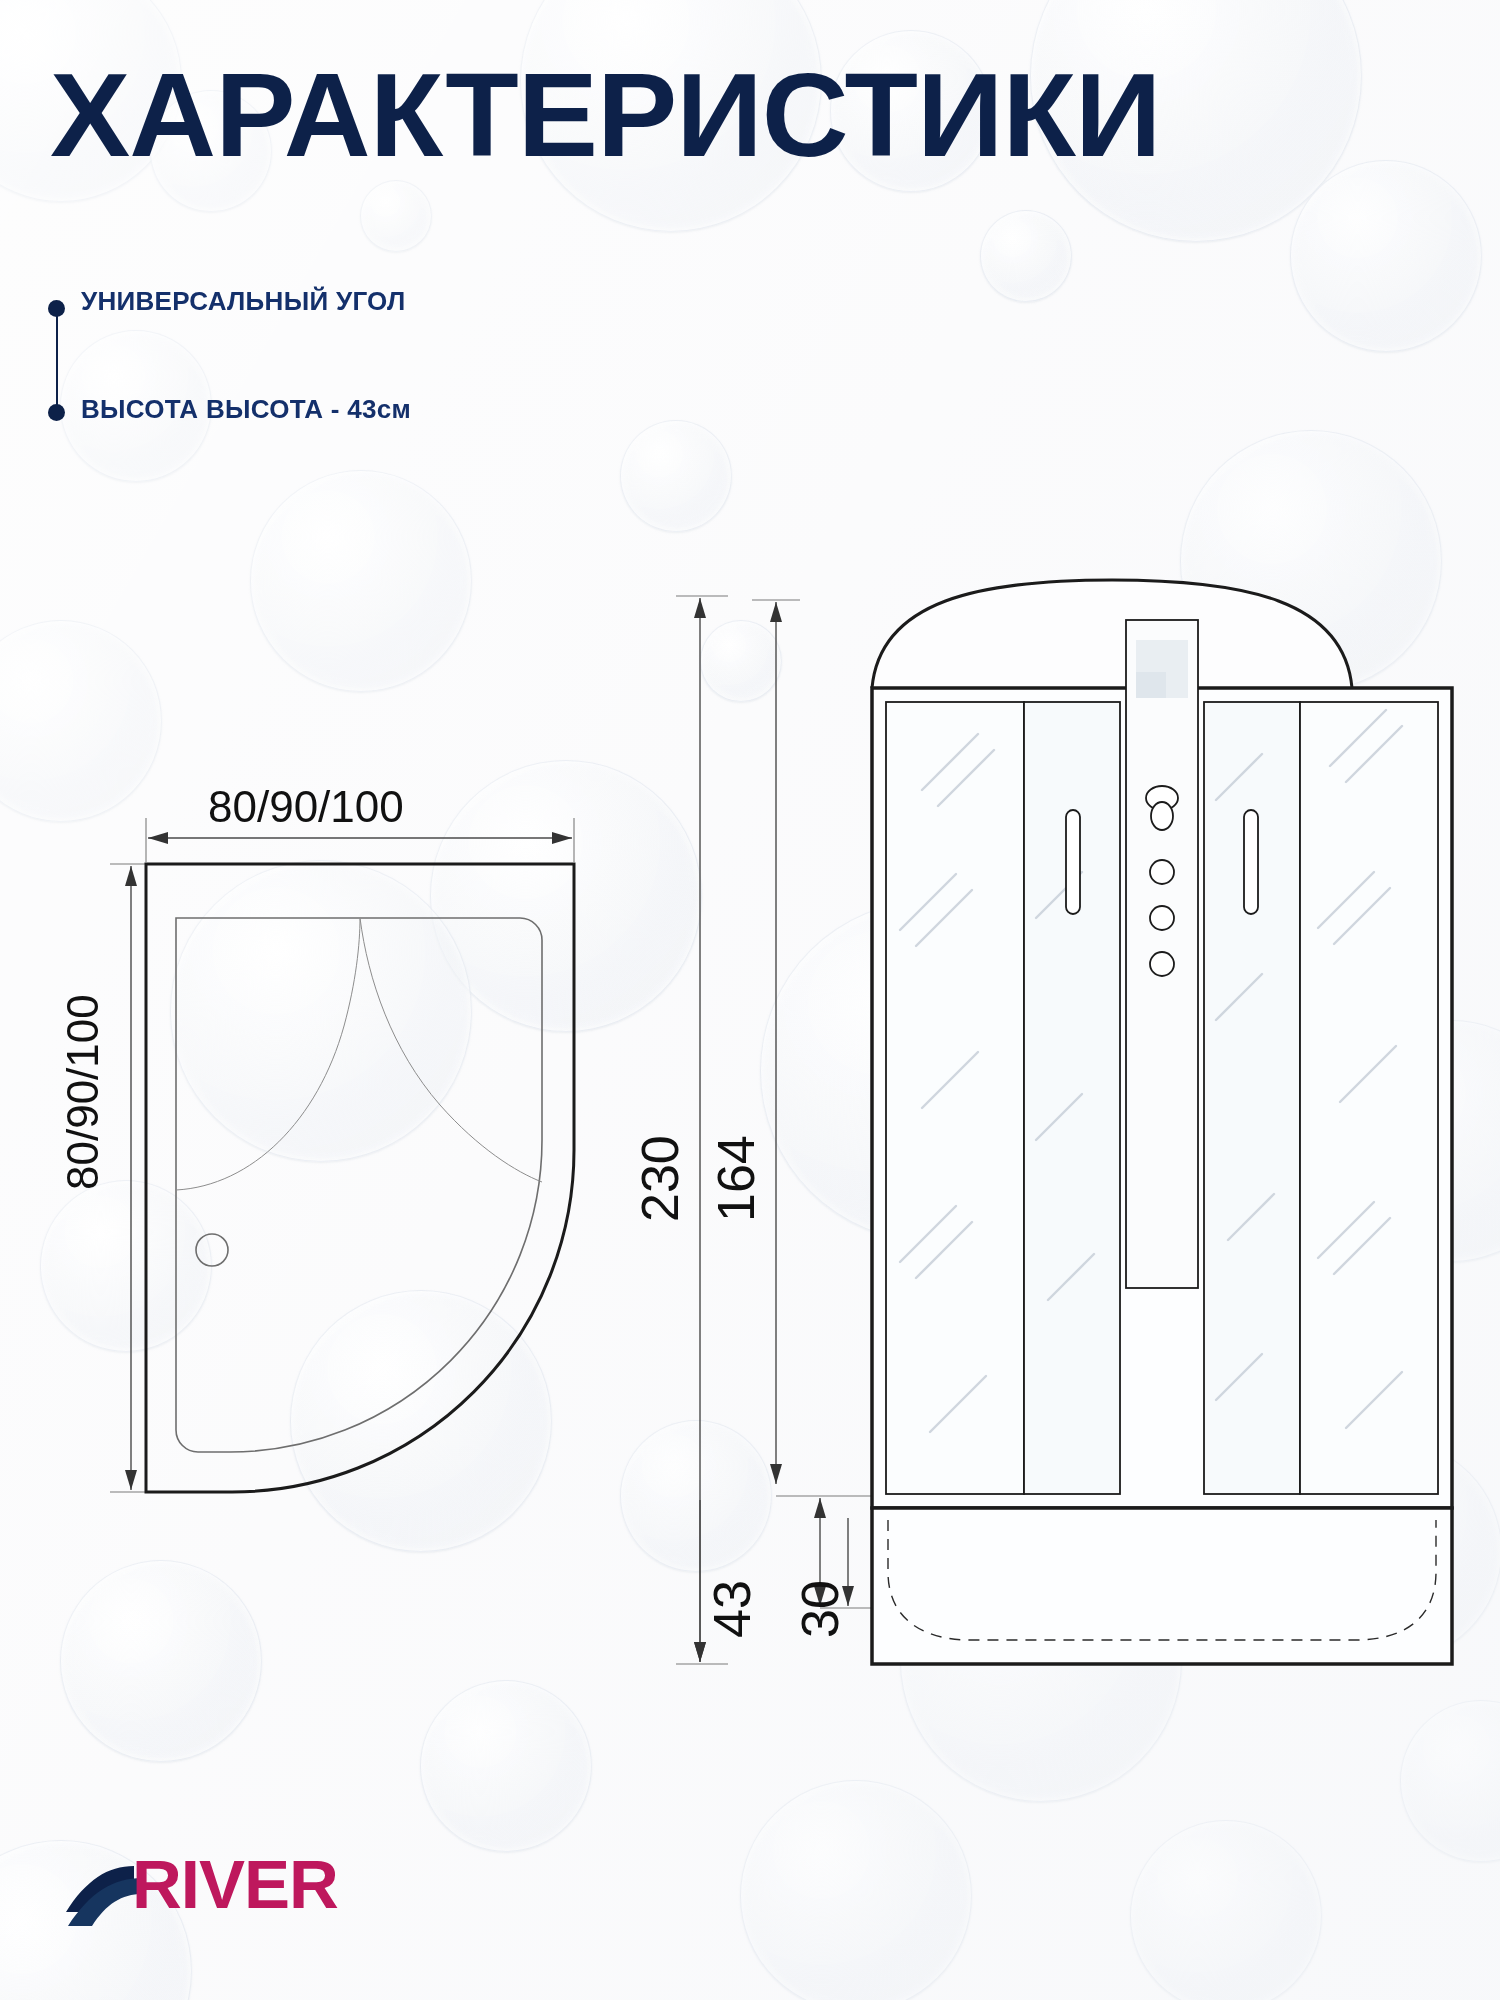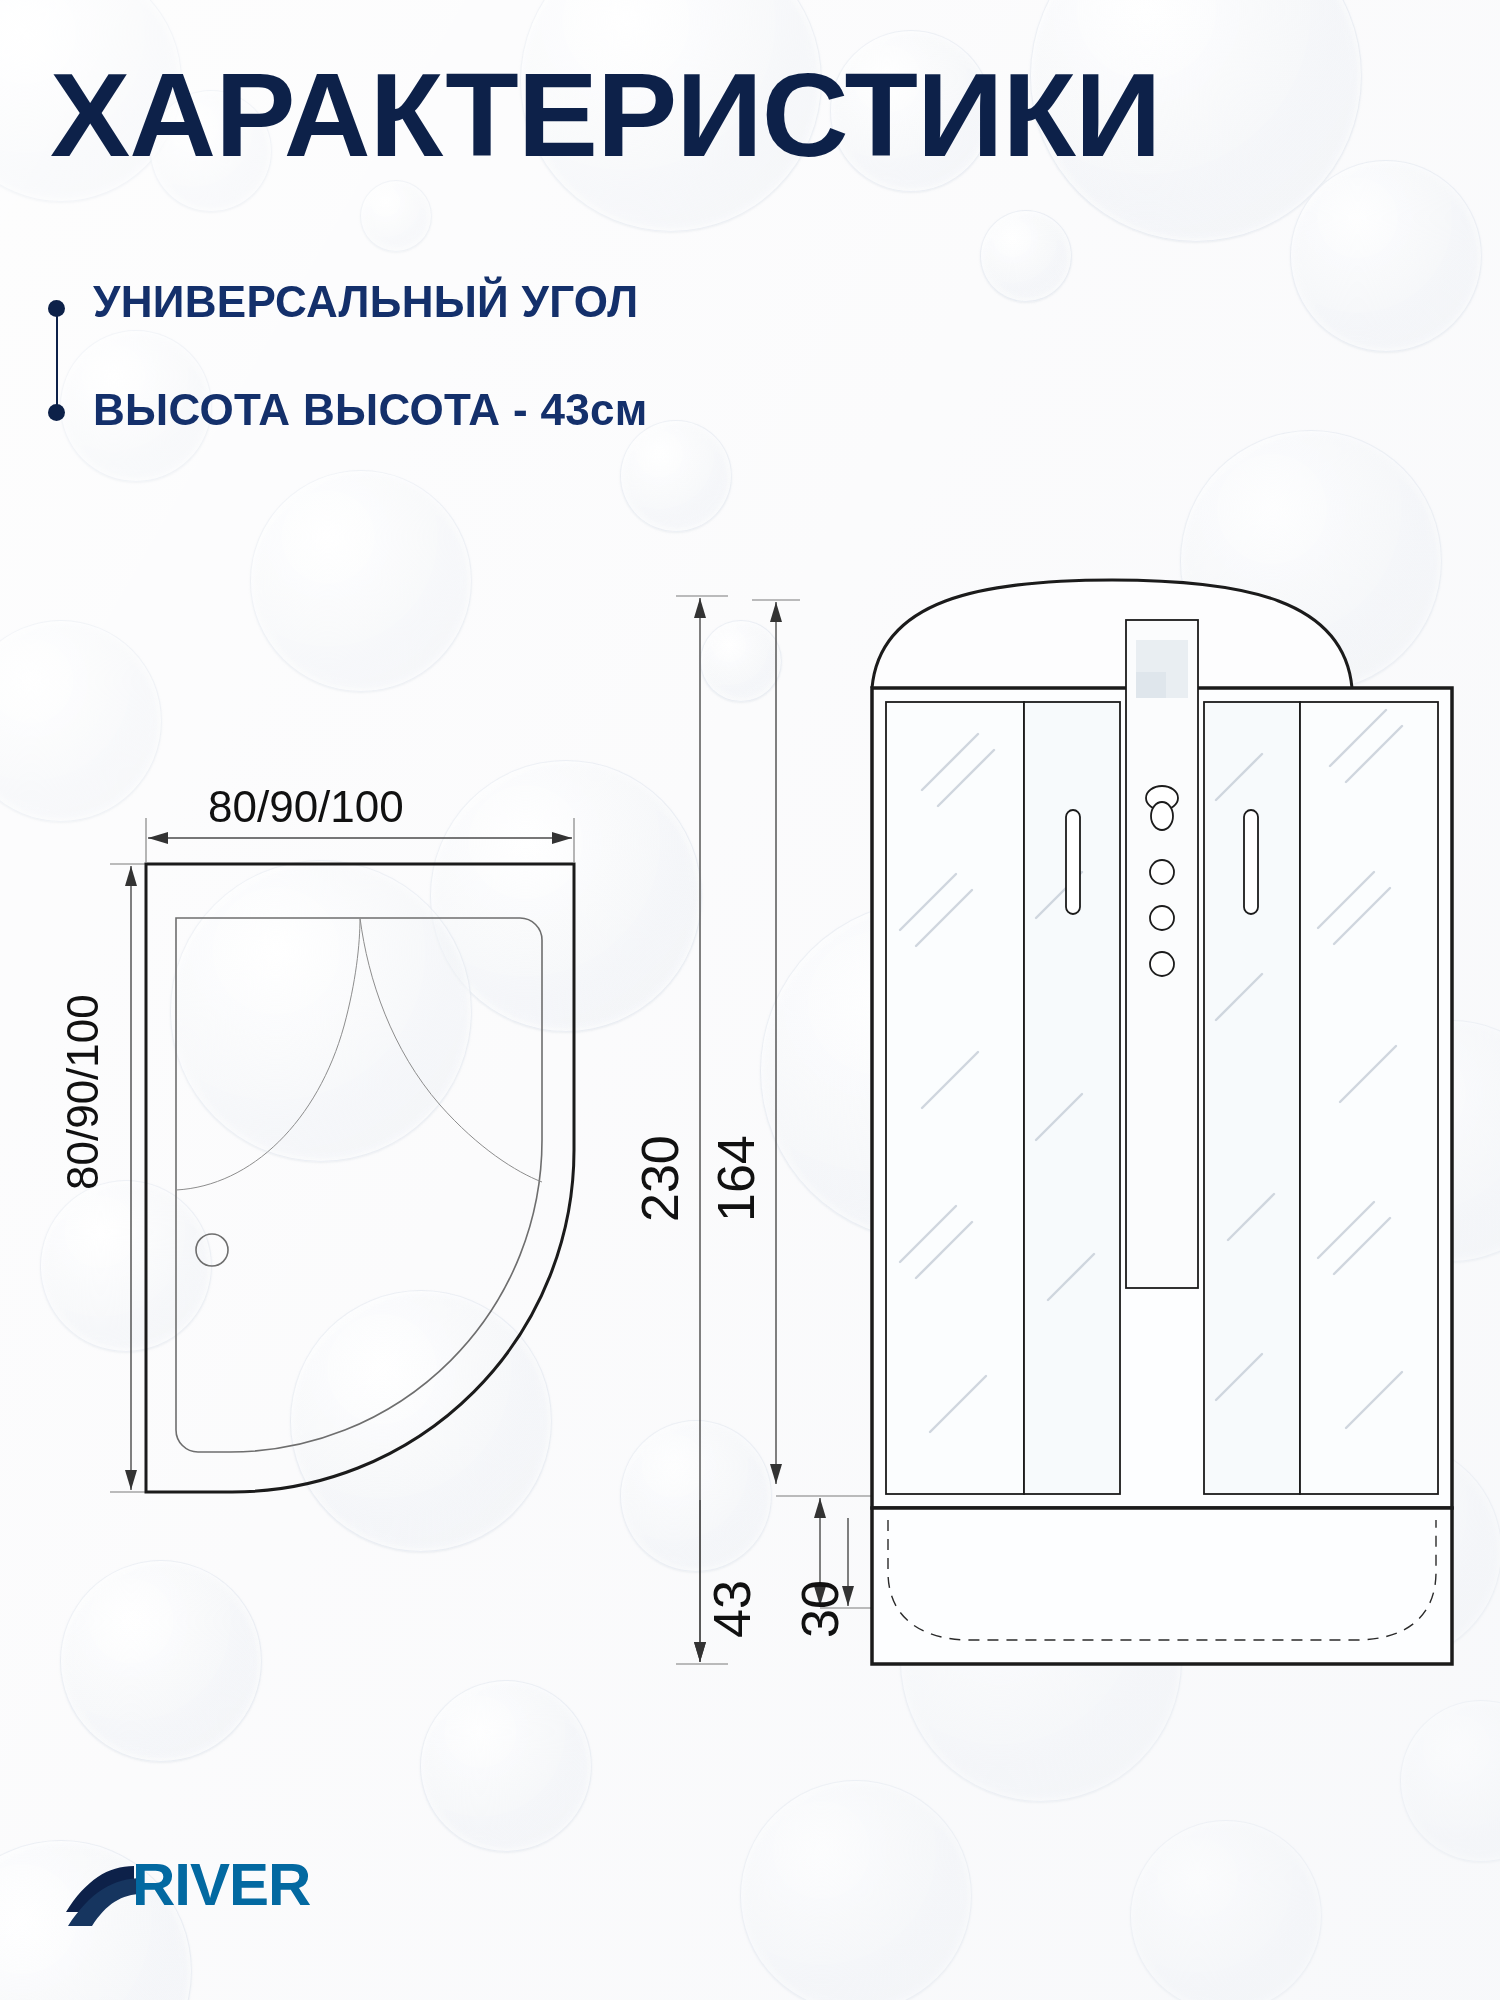--- a/index.html
+++ b/index.html
@@ -28,42 +28,42 @@
     font-weight:bold;color:#0d2149;
     letter-spacing:-1px;
     transform:scaleX(1.02);transform-origin:left center;
     white-space:nowrap;
   }
 
   
   #bullets{position:absolute;left:48px;top:282px;width:700px;}
   .blt-dot{position:absolute;width:17px;height:17px;border-radius:50%;background:#0d2149;left:0;}
   .blt-line{position:absolute;left:7.5px;width:2px;background:#0d2149;}
-  .blt-txt{position:absolute;left:45px;color:#14306b;font-weight:bold;font-size:44px;line-height:39px;letter-spacing:.3px;}
+  .blt-txt{position:absolute;left:33px;color:#14306b;font-weight:bold;font-size:26px;line-height:39px;letter-spacing:.3px;}
 
   
   svg.dw{position:absolute;left:0;top:0;width:1500px;height:2000px;overflow:visible;}
   .ln{stroke:#1b1b1b;fill:none;}
   .thin{stroke:#6e6e6e;stroke-width:1.1;fill:none;}
   .thin2{stroke:#8d8d8d;stroke-width:1;fill:none;}
   .dim{stroke:#4a4a4a;stroke-width:1.4;fill:none;}
   .ext{stroke:#7a7a7a;stroke-width:1.1;fill:none;}
   .dash{stroke:#2a2a2a;stroke-width:1.4;fill:none;stroke-dasharray:11 8;}
   .glassln{stroke:#cfd6de;stroke-width:2.4;fill:none;stroke-linecap:round;}
 
   .dimtxt{
     position:absolute;color:#111;font-weight:normal;
     font-family:"Liberation Sans", sans-serif;
     white-space:nowrap;
   }
   .rot{transform-origin:left top;transform:rotate(-90deg);}
 
   
   #logo{position:absolute;left:60px;top:1840px;}
-  #logo .word{font-size:60px;font-weight:bold;color:#0369a1;letter-spacing:-1px;line-height:82px;}
+  #logo .word{font-size:69px;font-weight:bold;color:#be185d;letter-spacing:-1px;line-height:82px;}
 </style>
 </head>
 <body>
 
 <div id="bg">
   <div class="bub" style="left:-60px;top:-40px;width:240px;height:240px;"></div>
   <div class="bub" style="left:150px;top:90px;width:120px;height:120px;"></div>
   <div class="bub" style="left:520px;top:-70px;width:300px;height:300px;"></div>
   <div class="bub" style="left:830px;top:30px;width:160px;height:160px;"></div>
   <div class="bub" style="left:1030px;top:-90px;width:330px;height:330px;"></div>

